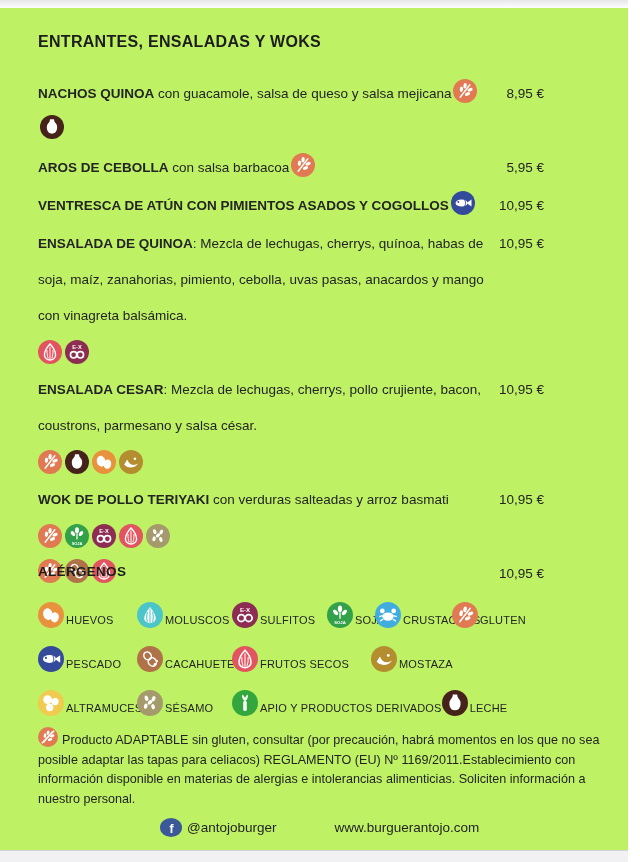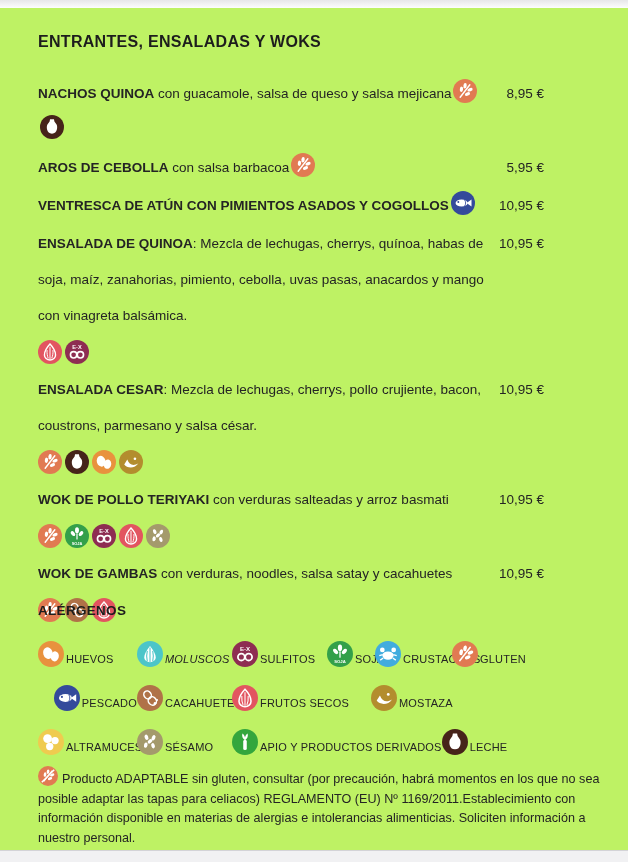--- a/index.html
+++ b/index.html
@@ -192,21 +192,20 @@
                 <ellipse cx="14" cy="7.4" rx="1.5" ry="2.3" transform="rotate(26 14 7.4)"></ellipse>
                 <ellipse cx="7.4" cy="13.6" rx="1.5" ry="2.3" transform="rotate(14 7.4 13.6)"></ellipse>
                 <ellipse cx="13.6" cy="14.2" rx="1.5" ry="2.3" transform="rotate(-18 13.6 14.2)"></ellipse>
                 <ellipse cx="11" cy="10.4" rx="1.5" ry="2.3" transform="rotate(48 11 10.4)"></ellipse>
               </g>
             </svg>
           </span>
         </div>
       </div>
       <div class="item">
-        <div class="item-text"><span class="item-name">WOK DE GAMBAS</span><span> </span><span class="item-desc">con verduras, noodles, salsa satay y cacahuetes</span></div>
         <div class="price">10,95 €</div>
         <div class="icon-row">
           <span class="al-icon" style="background: rgb(225, 122, 82); color: rgb(225, 122, 82); width: 24px; height: 24px;">
             <svg viewBox="0 0 22 22">
               <g fill="#fff" transform="rotate(38 11 11)">
                 <rect x="10.35" y="3.2" width="1.3" height="15.6" rx="0.6"></rect>
                 <ellipse cx="8.1" cy="7.2" rx="1.5" ry="2.5" transform="rotate(-30 8.1 7.2)"></ellipse>
                 <ellipse cx="13.9" cy="7.2" rx="1.5" ry="2.5" transform="rotate(30 13.9 7.2)"></ellipse>
                 <ellipse cx="7.5" cy="11.8" rx="1.5" ry="2.5" transform="rotate(-30 7.5 11.8)"></ellipse>
                 <ellipse cx="14.5" cy="11.8" rx="1.5" ry="2.5" transform="rotate(30 14.5 11.8)"></ellipse>
@@ -246,21 +245,21 @@
           <span class="al-icon" style="background: rgb(232, 146, 62); color: rgb(232, 146, 62); width: 26px; height: 26px;">
             <svg viewBox="0 0 22 22">
               <g fill="#fff">
                 <ellipse cx="8.4" cy="10.3" rx="4" ry="5" transform="rotate(-16 8.4 10.3)"></ellipse>
                 <ellipse cx="14.2" cy="13" rx="3.4" ry="4.3" transform="rotate(12 14.2 13)"></ellipse>
               </g>
             </svg>
           </span>
           <span class="legend-label">HUEVOS</span>
         </div>
-        <div class="legend-item" style="width: 95px; font-style: italic;">
+        <div class="legend-item" style="width: 95px;">
           <span class="al-icon" style="background: rgb(76, 197, 201); color: rgb(76, 197, 201); width: 26px; height: 26px;">
             <svg viewBox="0 0 22 22">
               <path fill="#fff" d="M11 4.2 C8 7.8 6.1 11.4 6.1 13.9 a4.9 4 0 0 0 9.8 0 C15.9 11.4 14 7.8 11 4.2 Z"></path>
               <g stroke="currentColor" stroke-width="0.9" fill="none">
                 <path d="M11 5.5 V17.8"></path>
                 <path d="M8.7 8.3 c-.7 2.8 -.7 5.6 0 9"></path>
                 <path d="M13.3 8.3 c.7 2.8 .7 5.6 0 9"></path>
               </g>
             </svg>
           </span>
@@ -321,21 +320,21 @@
                 <ellipse cx="13.9" cy="7.2" rx="1.5" ry="2.5" transform="rotate(30 13.9 7.2)"></ellipse>
                 <ellipse cx="7.5" cy="11.8" rx="1.5" ry="2.5" transform="rotate(-30 7.5 11.8)"></ellipse>
                 <ellipse cx="14.5" cy="11.8" rx="1.5" ry="2.5" transform="rotate(30 14.5 11.8)"></ellipse>
               </g>
             </svg>
           </span>
           <span class="legend-label">GLUTEN</span>
         </div>
       </div>
       <div class="legend-row">
-        <div class="legend-item" style="width: 99px; justify-content: flex-end;">
+        <div class="legend-item" style="width: 99px;">
           <span class="al-icon" style="background: rgb(52, 74, 155); color: rgb(52, 74, 155); width: 26px; height: 26px;">
             <svg viewBox="0 0 22 22">
               <g fill="#fff">
                 <ellipse cx="9.7" cy="11" rx="5.5" ry="3.3"></ellipse>
                 <path d="M14.2 11 L18.8 7.9 V14.1 Z"></path>
               </g>
               <circle cx="6.7" cy="10.1" r="0.9" fill="currentColor"></circle>
               <path d="M12.5 8.2 c1.2 1.7 1.2 3.9 0 5.6" stroke="currentColor" stroke-width="0.8" fill="none"></path>
             </svg>
           </span>

